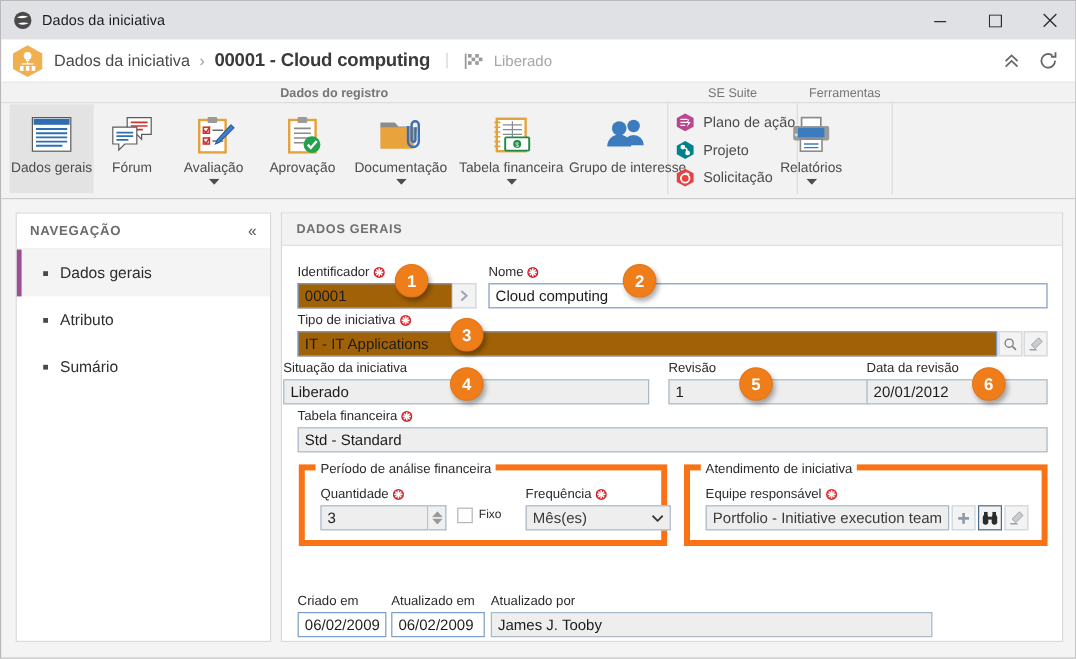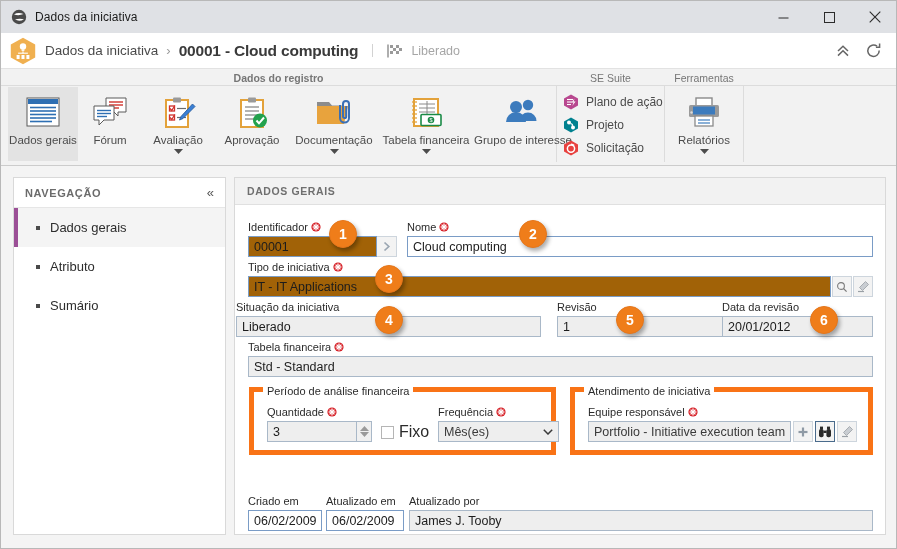--- a/index.html
+++ b/index.html
@@ -413,21 +413,21 @@
     </div>
     <div class="se-item" style="left:562px; top:69px;">
       <svg class="se-ico" viewBox="0 0 16 16">
         <polygon points="8,0.6 15,4.4 15,11.6 8,15.4 1,11.6 1,4.4" fill="#e8413f"></polygon>
         <circle cx="8" cy="8.6" r="3.6" fill="none" stroke="#ffffff" stroke-width="1.5"></circle>
         <path d="M8 4.2 a4.4 4.4 0 0 1 3.2 1.4" fill="none" stroke="#ffffff" stroke-width="1.5"></path>
       </svg>
       <span class="se-lbl">Solicitação</span>
     </div>
 
-    <div class="rib-item" style="left:668px; width:70px;align-items:center;">
+    <div class="rib-item" style="left:640px; width:70px;align-items:center;">
       <div class="rib-ico">
         <svg width="40" height="34" viewBox="0 0 40 34">
           <rect x="12" y="2" width="16" height="8" fill="#ffffff" stroke="#8a8a8a" stroke-width="1.4"></rect>
           <rect x="5" y="9" width="30" height="12" rx="1.5" fill="#9a9a9a"></rect>
           <rect x="9" y="10.5" width="22" height="8" fill="#3c7bbd"></rect>
           <circle cx="7.5" cy="16.5" r="1.2" fill="#dddddd"></circle>
           <rect x="11" y="20" width="18" height="10" fill="#ffffff" stroke="#8a8a8a" stroke-width="1.3"></rect>
           <g stroke="#3c7bbd" stroke-width="1.2">
               <line x1="14" y1="24" x2="26" y2="24"></line>
               <line x1="14" y1="27" x2="26" y2="27"></line>
@@ -589,21 +589,21 @@
               </svg>
             <svg width="9" height="5" viewBox="0 0 9 5" style="margin-top:1px;">
                 <polygon points="0,0 9,0 4.5,5" fill="#9a9a9a"></polygon>
               </svg>
           </div>
         </div>
       </div>
 
       <div style="position:absolute; left:127px; top:31px; display:flex; align-items:center;">
         <span class="chk"></span>
-        <span style="font-size:16px; color:#2b2b2b; margin-left:5px;">Fixo</span>
+        <span style="font-size:10px; color:#2b2b2b; margin-left:5px;">Fixo</span>
       </div>
 
       <div class="fld" style="left:184px; top:13px; width:111px;">
         <div class="fld-lbl">
           <span>Frequência</span>
           <svg class="req" width="10" height="10" viewBox="0 0 10 10">
             <circle cx="5" cy="5" r="4.6" fill="#d62027"></circle>
             <g stroke="#ffffff" stroke-width="1.3">
                 <line x1="5" y1="1.6" x2="5" y2="8.4"></line>
                 <line x1="1.6" y1="5" x2="8.4" y2="5"></line>
@@ -672,21 +672,21 @@
     <div class="fld" style="left:13px; top:316px; width:74px;">
       <div class="fld-lbl">Criado em</div>
       <div class="inp" style="width:74px; margin-top:2px;">06/02/2009</div>
     </div>
     <div class="fld" style="left:91px; top:316px; width:78px;">
       <div class="fld-lbl">Atualizado em</div>
       <div class="inp" style="width:78px; margin-top:2px;">06/02/2009</div>
     </div>
     <div class="fld" style="left:174px; top:316px; width:464px;">
       <div class="fld-lbl">Atualizado por</div>
-      <div class="inp ro" style="width:464px; margin-top:2px;">James J. Tooby</div>
+      <div class="inp ro" style="width:368px; margin-top:2px;">James J. Tooby</div>
     </div>
   </div>
 
   <div class="badge" style="left:328px; top:219px;">1</div>
   <div class="badge" style="left:518px; top:219px;">2</div>
   <div class="badge" style="left:374px; top:264px;">3</div>
   <div class="badge" style="left:374px; top:305px;">4</div>
   <div class="badge" style="left:615px; top:305px;">5</div>
   <div class="badge" style="left:809px; top:305px;">6</div>
 

